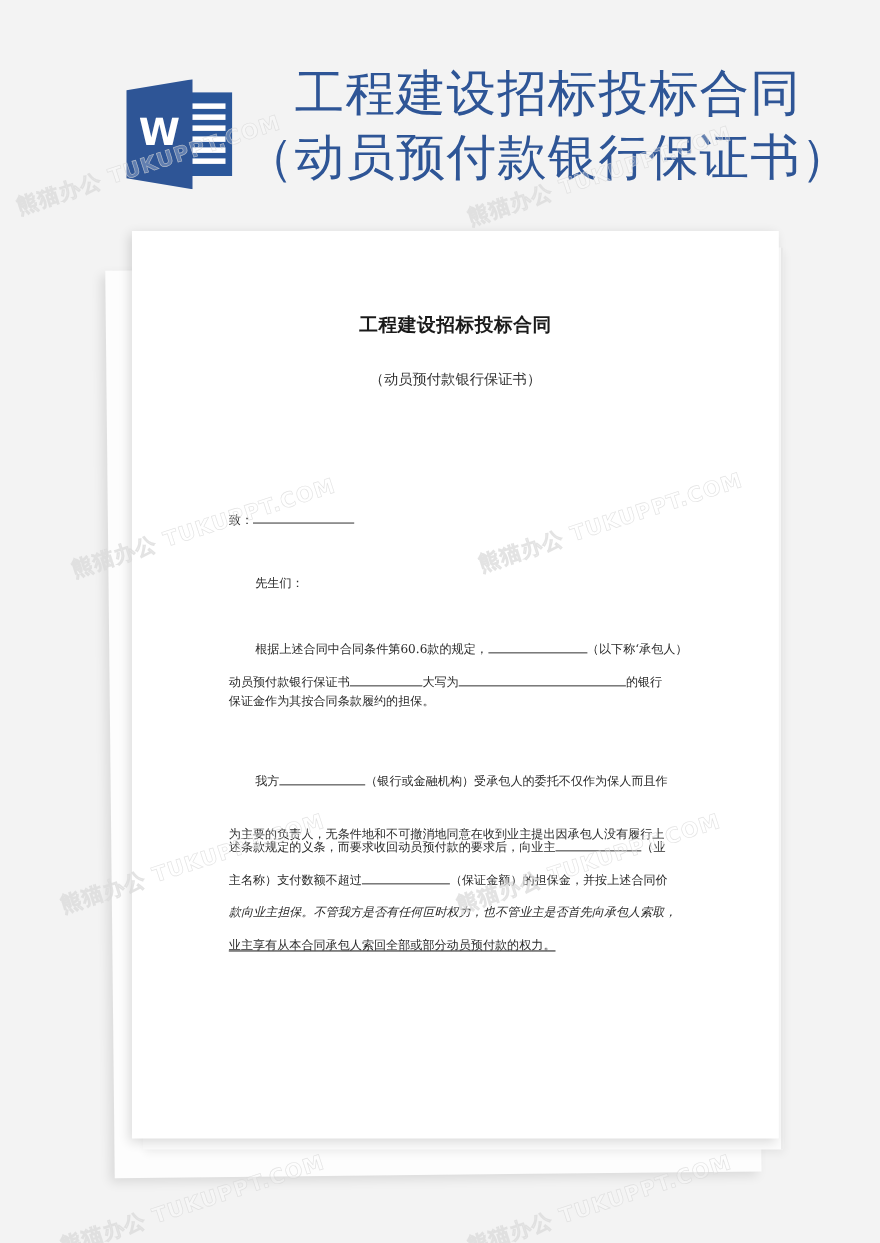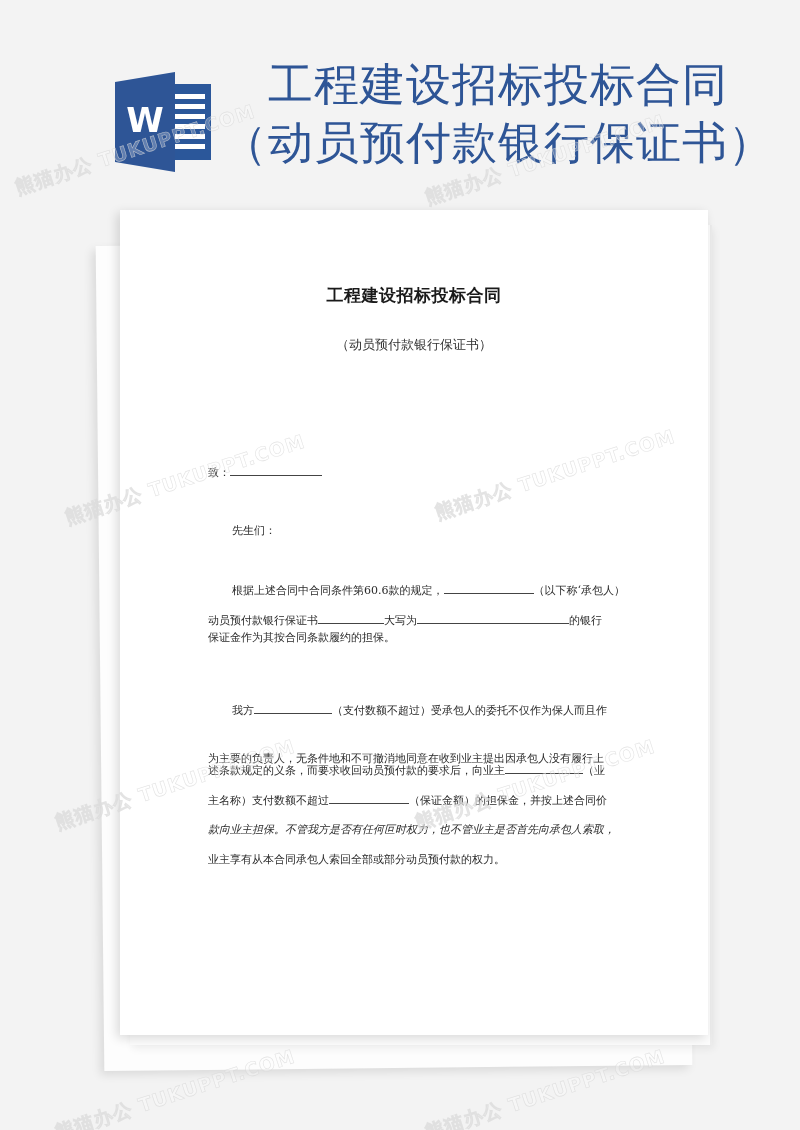--- a/index.html
+++ b/index.html
@@ -162,31 +162,31 @@
       <span>根据上述合同中合同条件第60.6款的规定，</span><span class="blank" style="width:90px;"></span><span>（以下称‘承包人）</span>
     </div>
     <div class="line" style="top:30px;">
       <span>动员预付款银行保证书</span><span class="blank" style="width:66px;"></span><span>大写为</span><span class="blank" style="width:152px;"></span><span>的银行</span>
     </div>
     <div class="line" style="top:48px;">保证金作为其按合同条款履约的担保。</div>
   </div>
 
   <div class="body-text" style="top:492px;">
     <div class="line" style="top:0; left:24px;">
-      <span>我方</span><span class="blank" style="width:78px;"></span><span>（支付数额不超过）受承包人的委托不仅作为保人而且作</span>
+      <span>我方</span><span class="blank" style="width:78px;"></span><span>（银行或金融机构）受承包人的委托不仅作为保人而且作</span>
     </div>
     <div class="line" style="top:30px;margin-top:19px;">为主要的负责人，无条件地和不可撤消地同意在收到业主提出因承包人没有履行上</div>
     <div class="line" style="top:60px;">
       <span>述条款规定的义条，而要求收回动员预付款的要求后，向业主</span><span class="blank" style="width:78px;"></span><span>（业</span>
     </div>
     <div class="line" style="top:90px;font-family:Liberation Serif, serif;">
       <span>主名称）支付数额不超过</span><span class="blank" style="width:80px;"></span><span>（保证金额）的担保金，并按上述合同价</span>
     </div>
     <div class="line" style="top:120px;font-style:italic;">款向业主担保。不管我方是否有任何叵时权力，也不管业主是否首先向承包人索取，</div>
-    <div class="line" style="top:150px;">业主享有从本合同承包人索回全部或部分动员预付款的权力。</div>
+    <div class="line" style="top:150px;text-decoration:underline;">业主享有从本合同承包人索回全部或部分动员预付款的权力。</div>
   </div>
 </div>
 
 <div class="watermark" style="left:70px; top:505px;">熊猫办公 TUKUPPT.COM</div>
 <div class="watermark" style="left:440px; top:500px;">熊猫办公 TUKUPPT.COM</div>
 <div class="watermark" style="left:60px; top:810px;">熊猫办公 TUKUPPT.COM</div>
 <div class="watermark" style="left:420px; top:810px;">熊猫办公 TUKUPPT.COM</div>
 <div class="watermark" style="left:60px; top:1120px;">熊猫办公 TUKUPPT.COM</div>
 <div class="watermark" style="left:430px; top:1120px;">熊猫办公 TUKUPPT.COM</div>
 <div class="watermark" style="left:20px; top:175px;">熊猫办公 TUKUPPT.COM</div>

